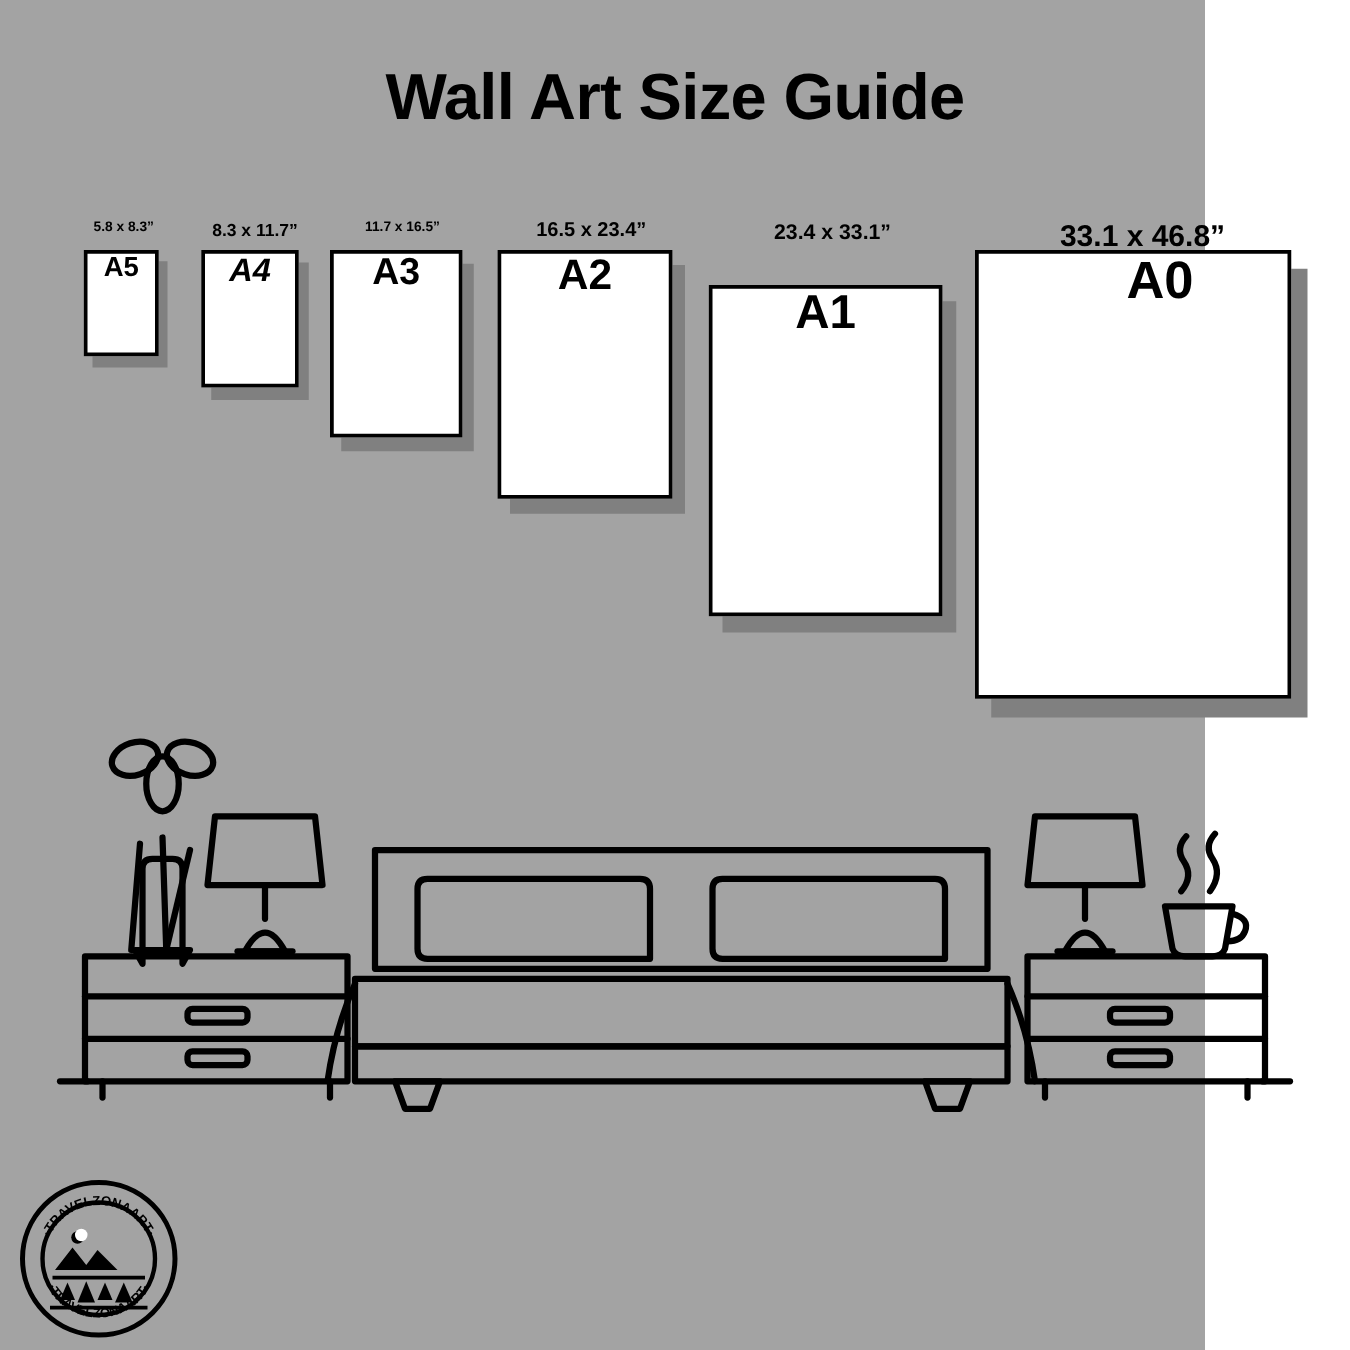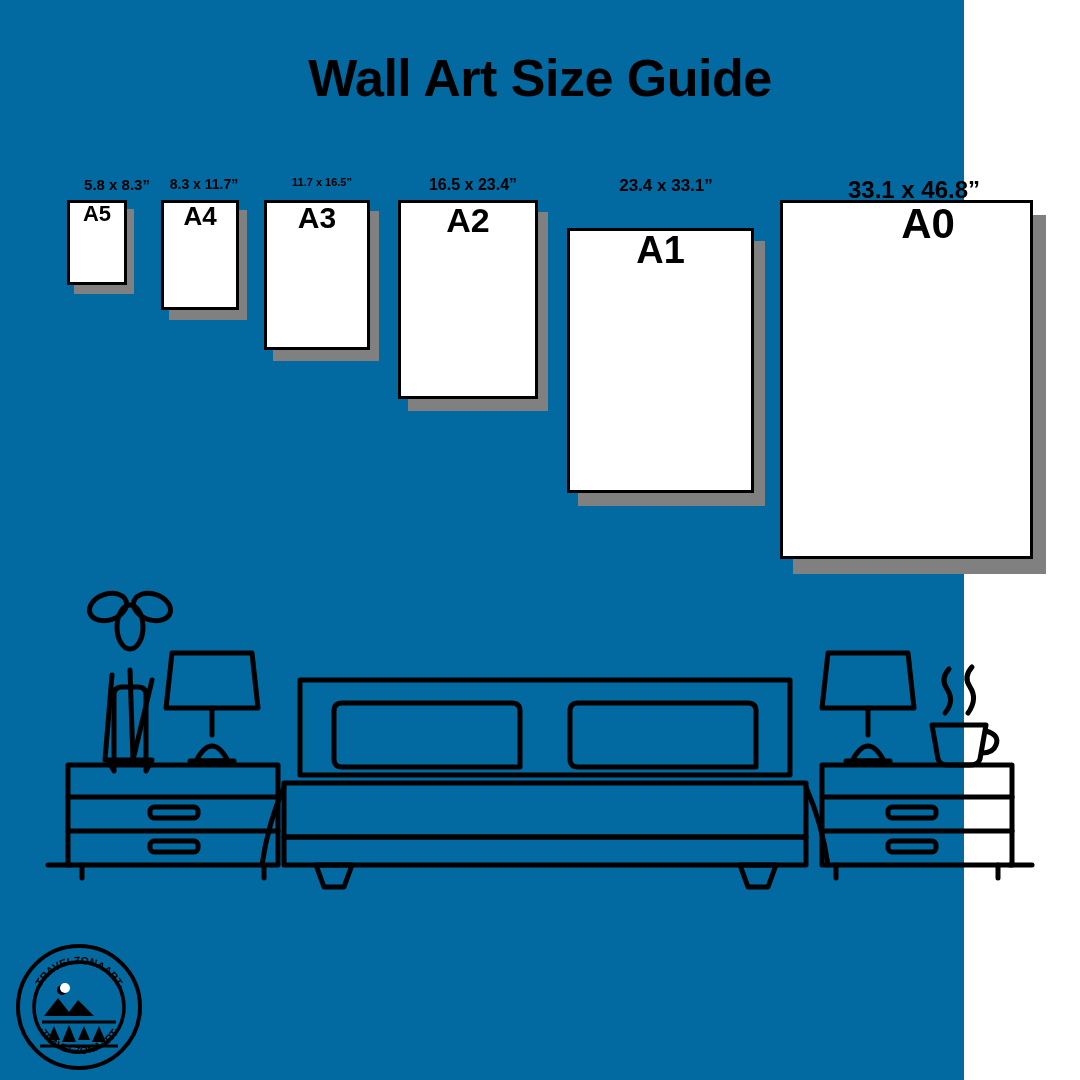--- a/index.html
+++ b/index.html
@@ -2,21 +2,21 @@
 <html><head>
 <meta charset="utf-8">
 <style>
   * { box-sizing: border-box; margin: 0; padding: 0; }
   html, body {
     width: 1080px; height: 1080px;
     background: #ffffff;
     font-family: "Liberation Sans", sans-serif;
     overflow: hidden;
   }
-  #page { position: relative; width: 964px; height: 1080px; background:#0369a1; }
+  #page { position: relative; width: 964px; height: 1080px; background:#a3a3a3; }
 
   
   .title {
     position: absolute;
     top: 48px; left: 0; width: 1080px;
     text-align: center;
     font-size: 52px;
     font-weight: bold;
     letter-spacing: -0.5px;
     color: #000;
@@ -77,32 +77,32 @@
 </head>
 <body>
 
 <div id="page">
 
   <div class="title">Wall Art Size Guide</div>
 
   <div id="sizes">
 
     <div class="size-item" style="left:63px; top:176px; width:72px;">
-      <div class="size-label" style="top:0; font-size:15px;margin-left:18px;">5.8 x 8.3”</div>
+      <div class="size-label" style="top:0; font-size:11px;">5.8 x 8.3”</div>
       <div class="frame-wrap" style="left:4px; top:24px; width:60px; height:85px;">
         <div class="shadow" style="left:7px; top:9px;"></div>
         <div class="frame">
           <span class="frame-name" style="font-size:22px;">A5</span>
         </div>
       </div>
     </div>
 
     <div class="size-item" style="left:158px; top:176px; width:92px;">
       <div class="size-label" style="top:0; font-size:14px;">8.3 x 11.7”</div>
-      <div class="frame-wrap" style="left:3px; top:24px; width:78px; height:110px;">
+      <div class="frame-wrap" style="left:3px; top:24px; width:78px; height:110px;font-style:italic;">
         <div class="shadow" style="left:8px; top:10px;"></div>
         <div class="frame">
           <span class="frame-name" style="font-size:26px;">A4</span>
         </div>
       </div>
     </div>
 
     <div class="size-item" style="left:264px; top:176px; width:116px;">
       <div class="size-label" style="top:0; font-size:11px;">11.7 x 16.5”</div>
       <div class="frame-wrap" style="left:0px; top:24px; width:106px; height:150px;">

